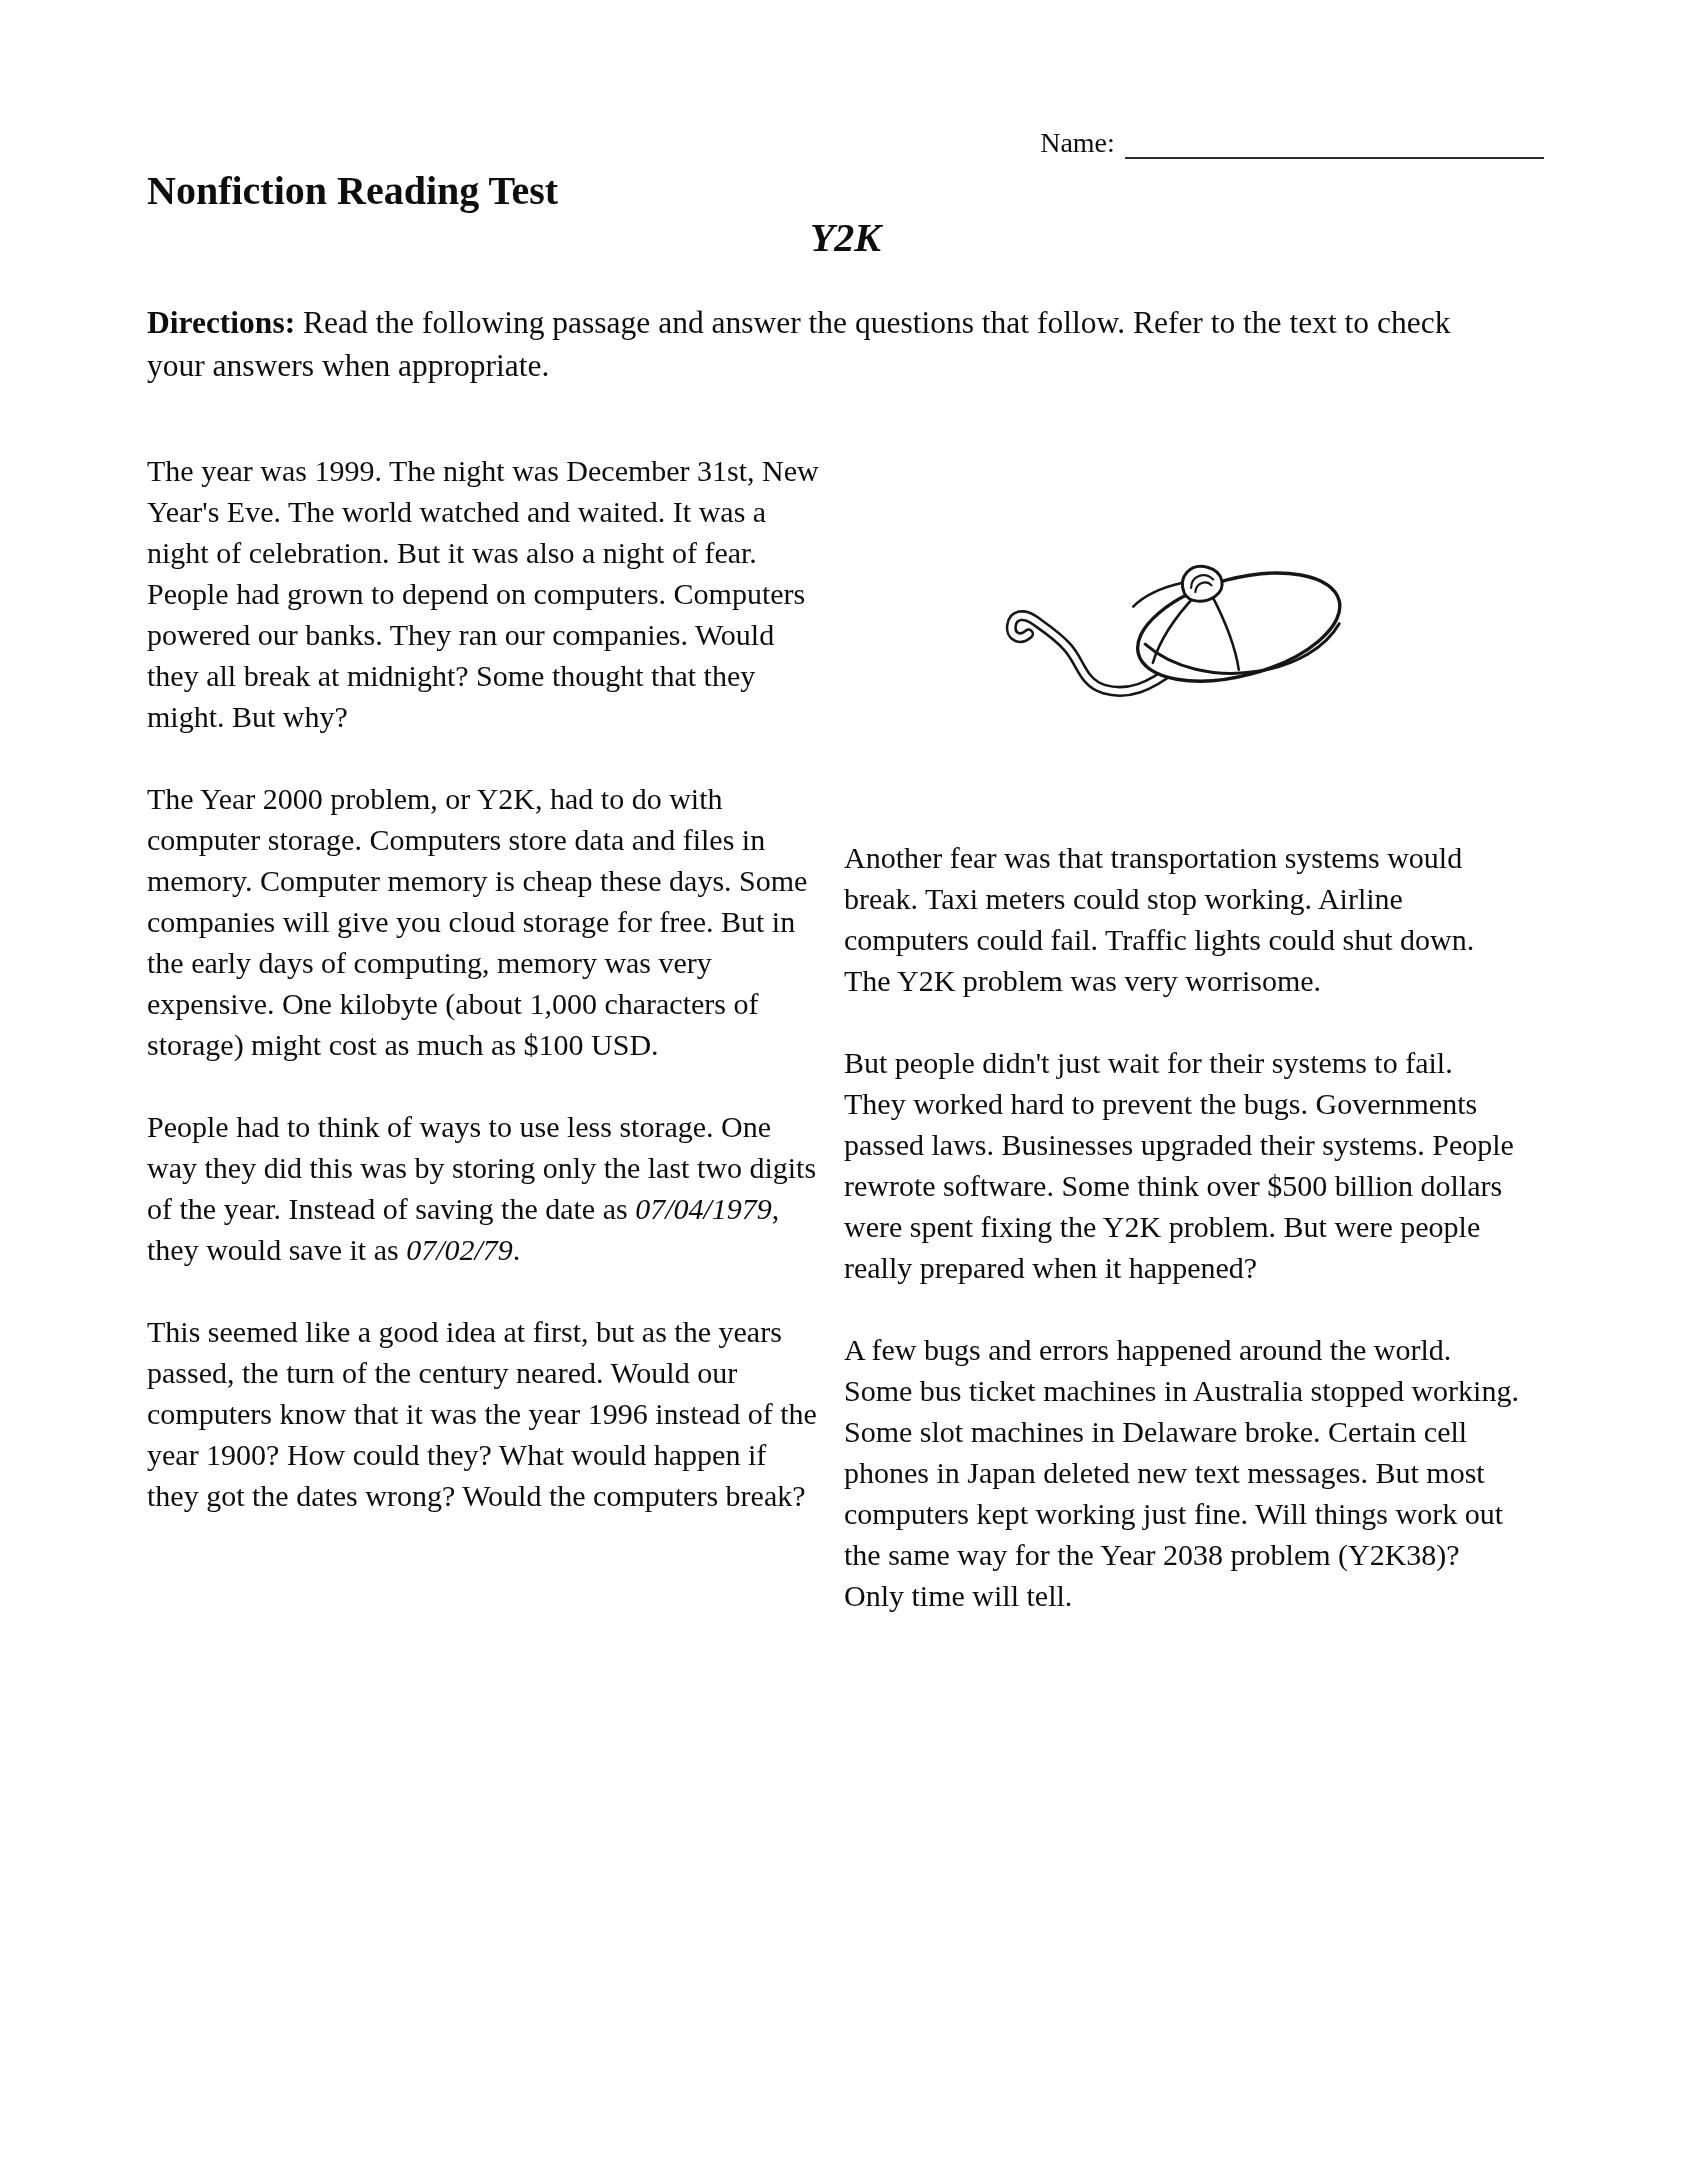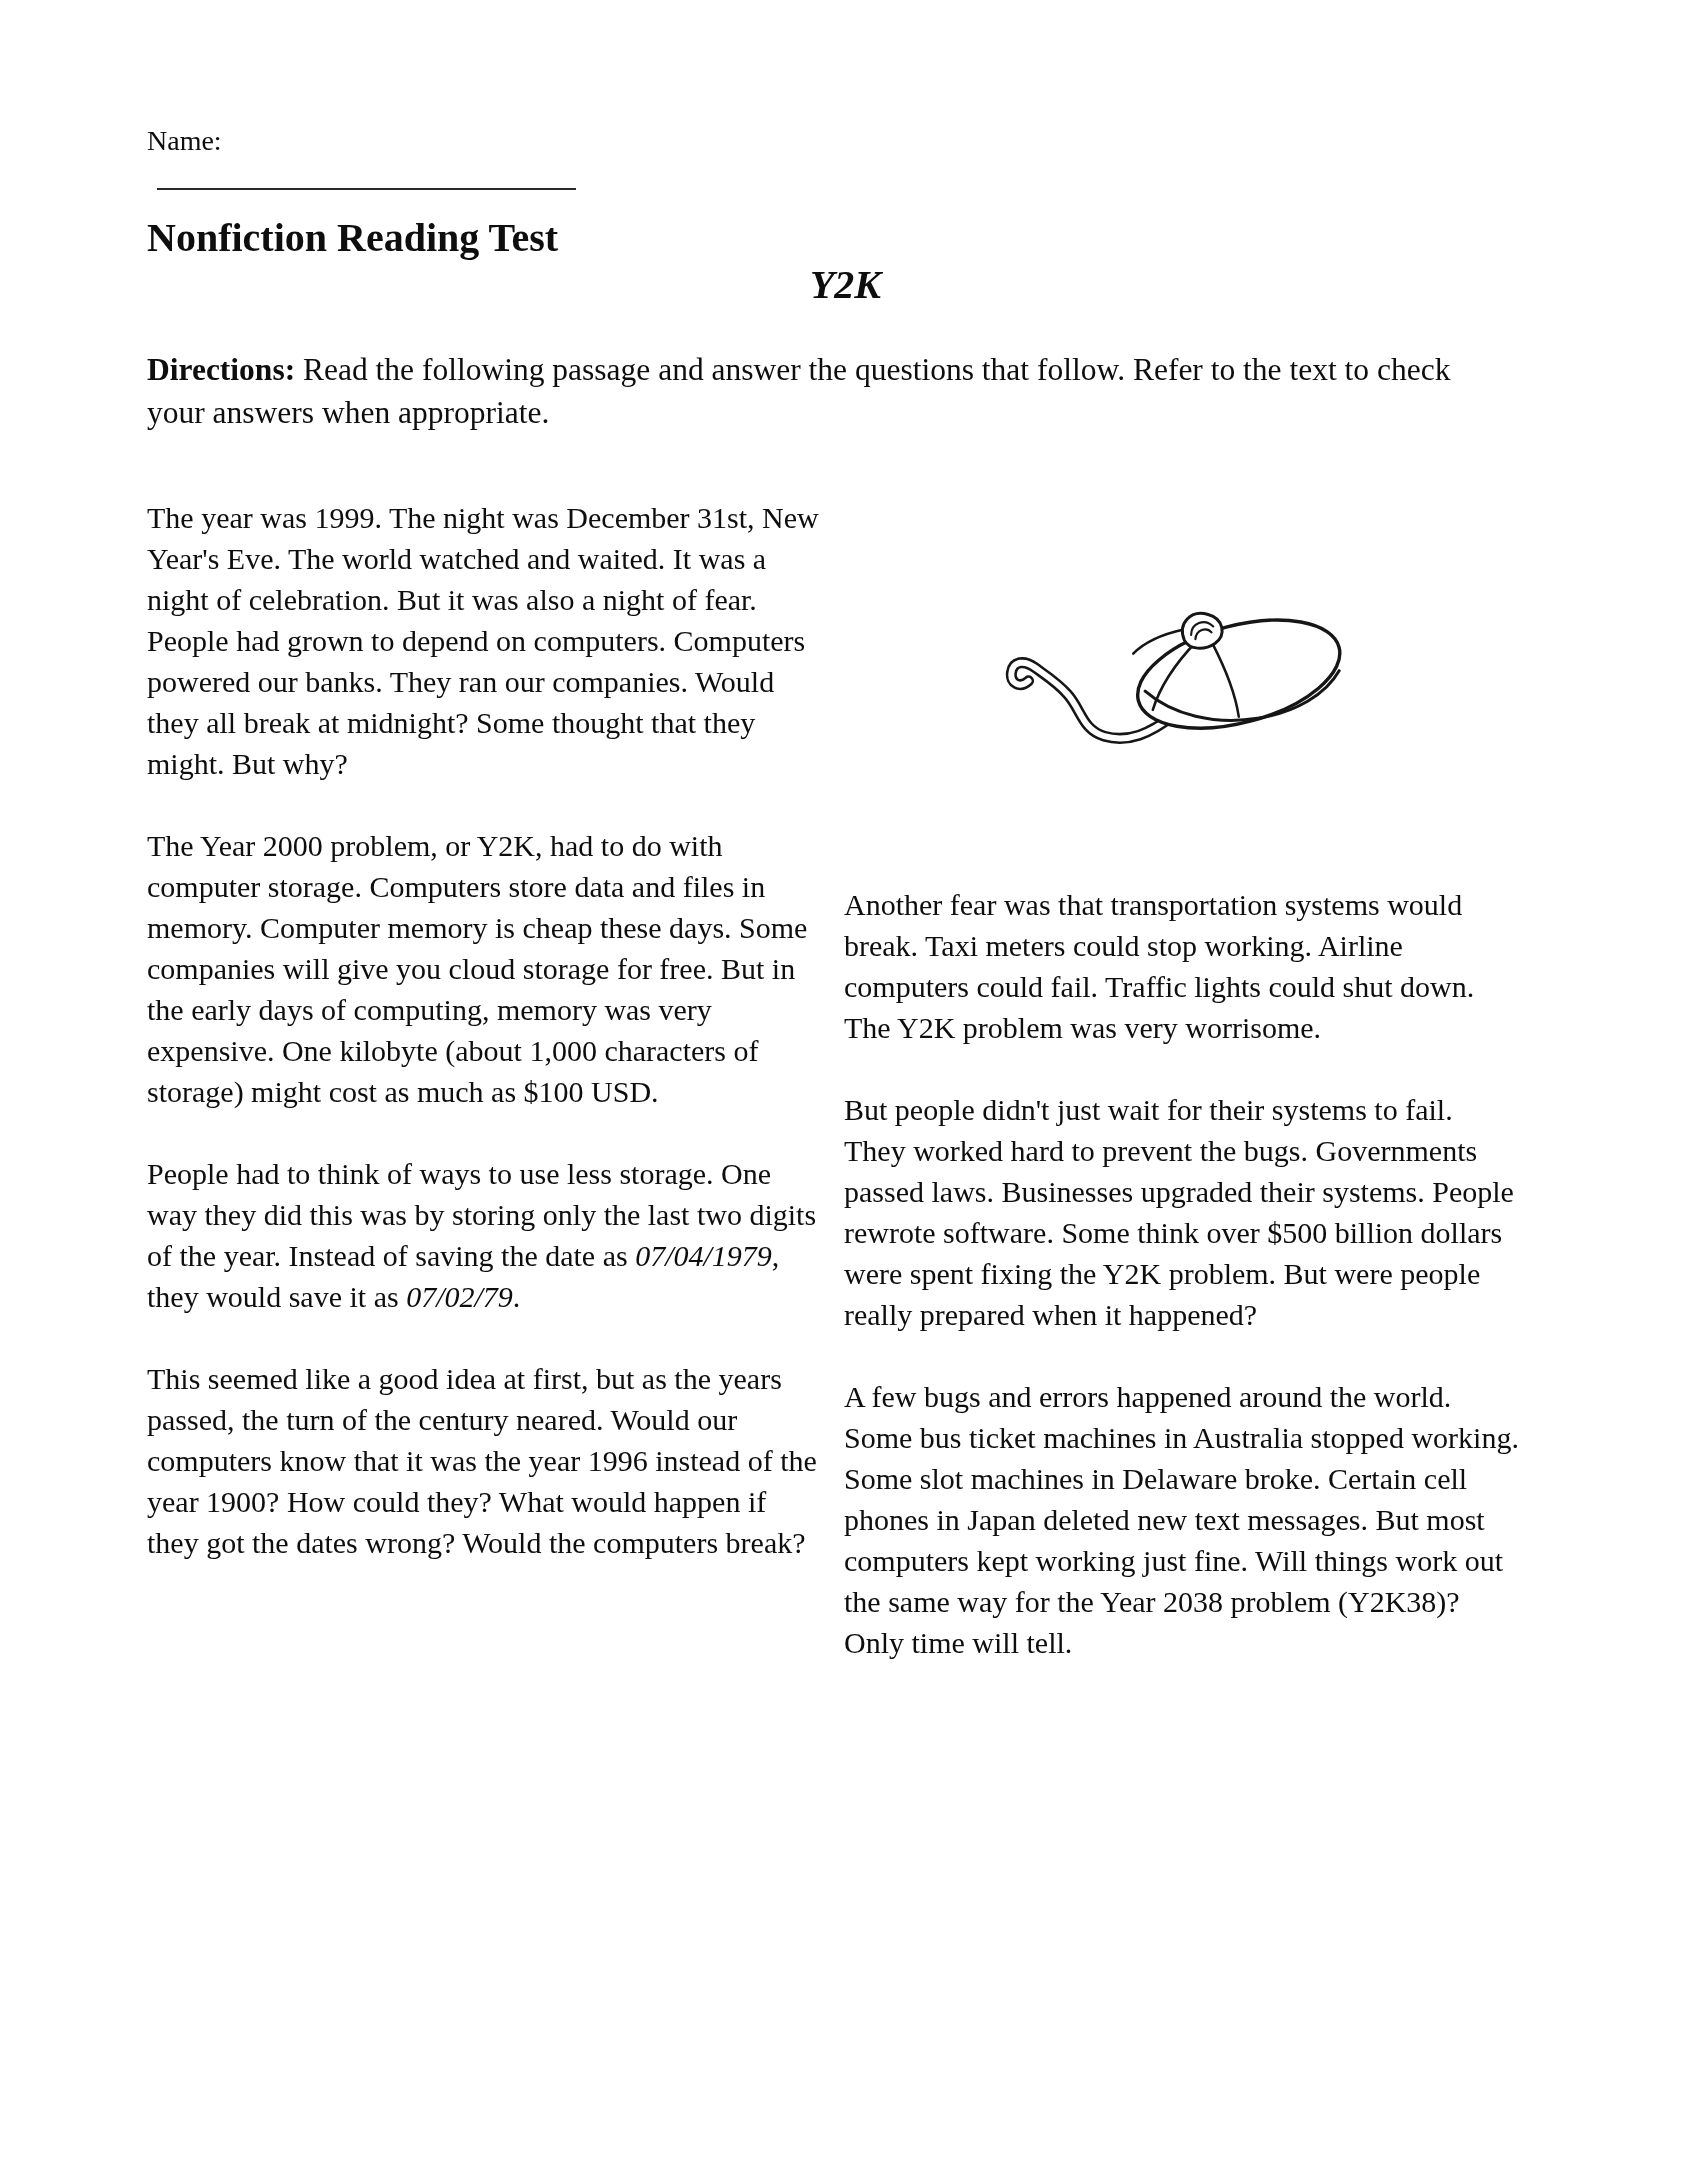--- a/index.html
+++ b/index.html
@@ -11,34 +11,34 @@
     background: #ffffff;
     padding: 126px 141px 0 147px;
     font-family: "Liberation Serif", serif;
     color: #0e0e0e;
     overflow: hidden;
   }
   
   .name-row {
     display: flex;
     justify-content: flex-end;
+    align-items: flex-end;
     font-size: 28px;
     line-height: 1.1;
-    flex-direction: column;
   }
   .name-label { white-space: nowrap; }
   .name-blank {
     display: inline-block;
     width: 419px;
     height: 31px;
     margin-left: 10.2px;
     border-bottom: 2.6px solid #2a2a2a;
   }
   .page-title {
-    margin-top: 24px;
+    margin-top: 8px;
     font-size: 40px;
     font-weight: bold;
     line-height: 1.18;
   }
   .page-subtitle {
     font-size: 40px;
     font-weight: bold;
     font-style: italic;
     line-height: 1.18;
     text-align: center;

